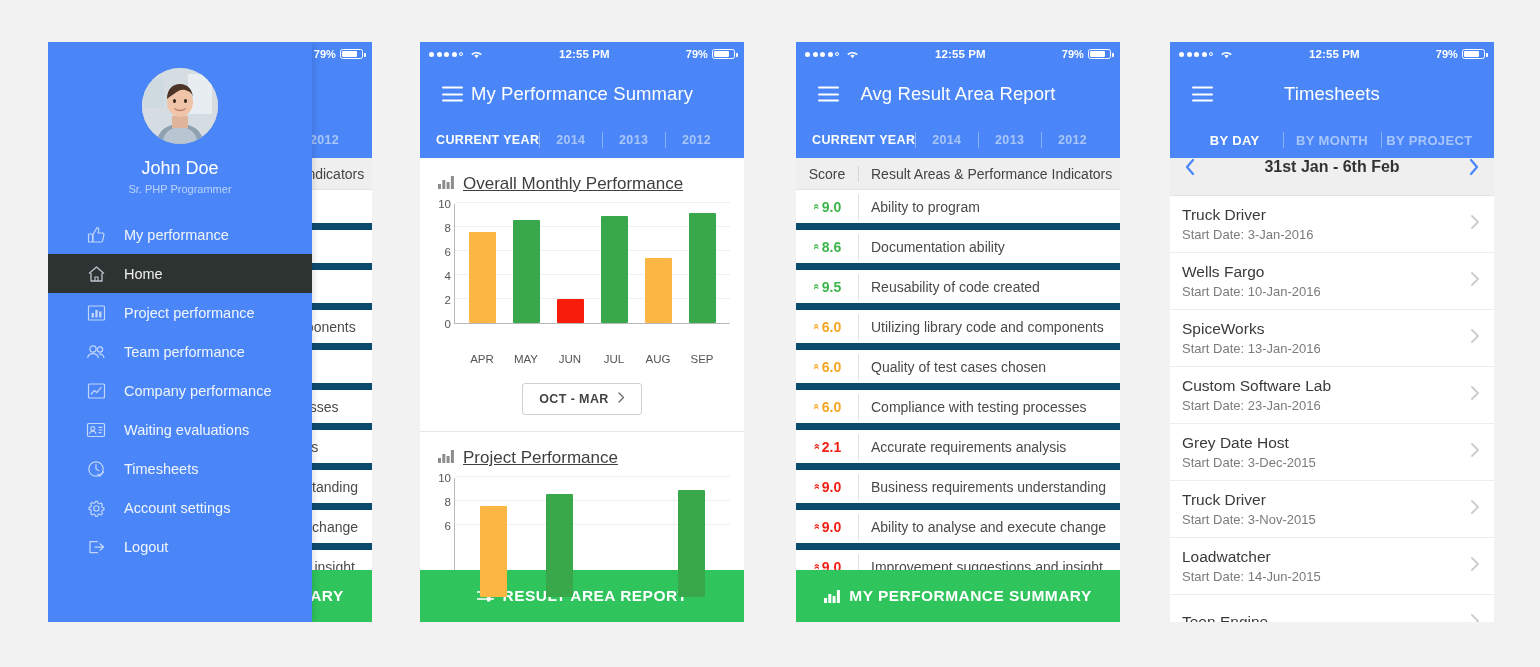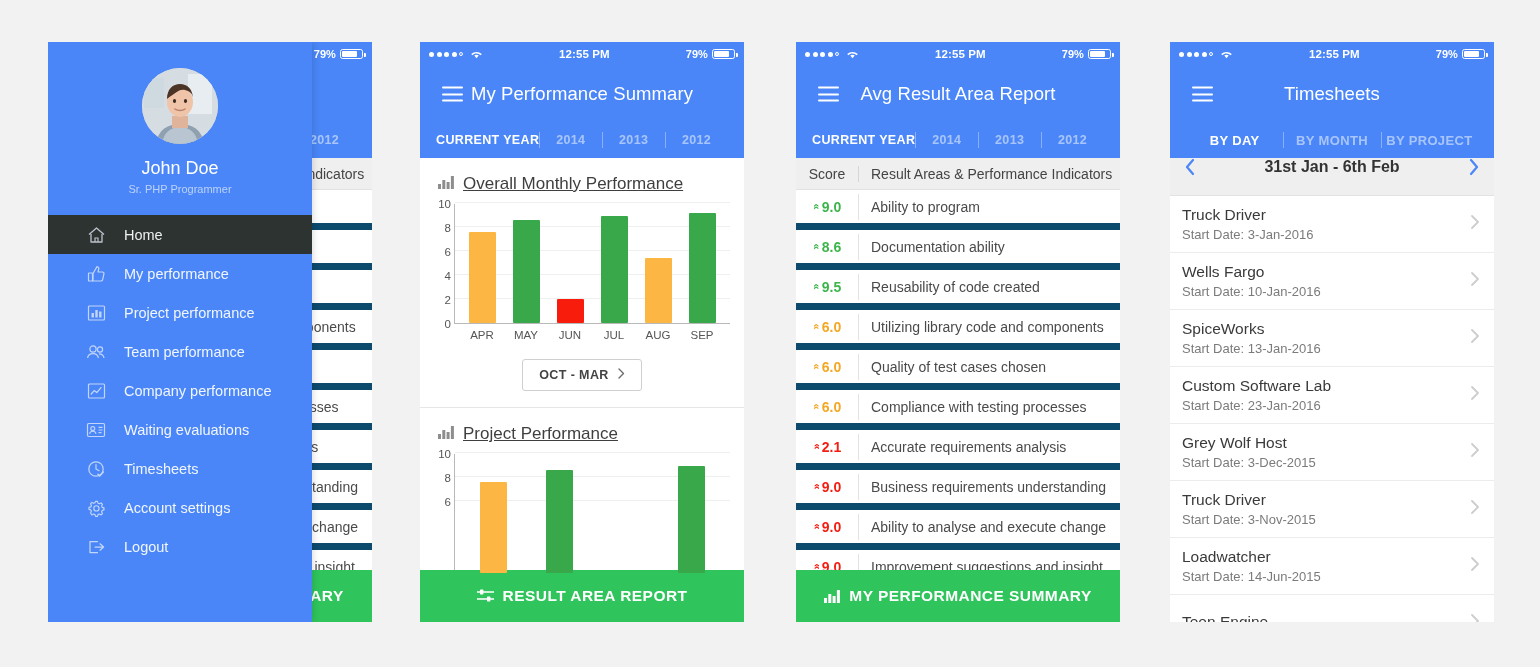--- a/index.html
+++ b/index.html
@@ -192,21 +192,21 @@
     border-top: 1px solid #efefef;
   }
   .bar {
     width: 27px;
     position: relative;
     z-index: 2;
     border-radius: 1px;
   }
   .xlabels {
     display: flex; justify-content: space-around;
-    margin-left: 26px; padding: 5px 6px 0 6px;
+    margin-left: 26px; padding: 5px 6px 0 6px; margin-top: 24px;
   }
   .xlabels span {
     width: 27px; text-align: center;
     font-size: 11.5px; color: #555;
   }
   .rangebtn-wrap { display: flex; justify-content: center; padding: 18px 0 16px; }
   .rangebtn {
     border: 1px solid #cfcfcf; border-radius: 3px; background: #fff;
     padding: 8px 16px; font-size: 12.5px; font-weight: bold;
     letter-spacing: .4px; color: #434343;
@@ -416,38 +416,38 @@
               <path d="M25 31c0-10 6-15 13-15s13 5 13 15c0-6-4-8-8-9-3.5-.9-6.5.6-9 2.4-3 2.2-5.5 3.6-9 6.6z" fill="#4b3326"></path>
               <ellipse cx="32.5" cy="33" rx="1.6" ry="1.9" fill="#3a2a20"></ellipse>
               <ellipse cx="43.5" cy="33" rx="1.6" ry="1.9" fill="#3a2a20"></ellipse>
               <path d="M33 41c2.5 2 7.5 2 10 0" stroke="#b9836a" stroke-width="1.6" fill="none" stroke-linecap="round"></path>
             </svg>
           </div>
           <div class="dname">John Doe</div>
           <div class="drole">Sr. PHP Programmer</div>
         </div>
         <div id="p1menu">
+            <div class="mitem">
+              <span class="micon">
+                <svg width="19" height="18" viewBox="0 0 19 18">
+                  <path d="M6 8.5 10 1.6c1.5.2 2 1.3 1.7 2.6L11 7h4.5c1 0 1.6.9 1.4 1.8l-1.3 6c-.2.8-.8 1.2-1.6 1.2H6z" stroke="#e4ecfb" stroke-width="1.2" fill="none" stroke-linejoin="round"></path>
+                  <rect x="1.5" y="8" width="4" height="8" stroke="#e4ecfb" stroke-width="1.2" fill="none" rx=".6"></rect>
+                </svg>
+              </span>
+              <span class="mlabel">My performance</span>
+            </div>
             <div class="mitem active">
               <span class="micon">
                 <svg width="19" height="18" viewBox="0 0 19 18">
                   <path d="M2 8.5 9.5 2 17 8.5" stroke="#e4ecfb" stroke-width="1.3" fill="none" stroke-linejoin="round"></path>
                   <path d="M4 8v8h11V8" stroke="#e4ecfb" stroke-width="1.3" fill="none" stroke-linejoin="round"></path>
                   <path d="M8 16v-4h3v4" stroke="#e4ecfb" stroke-width="1.2" fill="none"></path>
                 </svg>
               </span>
               <span class="mlabel">Home</span>
-            </div>
-            <div class="mitem">
-              <span class="micon">
-                <svg width="19" height="18" viewBox="0 0 19 18">
-                  <path d="M6 8.5 10 1.6c1.5.2 2 1.3 1.7 2.6L11 7h4.5c1 0 1.6.9 1.4 1.8l-1.3 6c-.2.8-.8 1.2-1.6 1.2H6z" stroke="#e4ecfb" stroke-width="1.2" fill="none" stroke-linejoin="round"></path>
-                  <rect x="1.5" y="8" width="4" height="8" stroke="#e4ecfb" stroke-width="1.2" fill="none" rx=".6"></rect>
-                </svg>
-              </span>
-              <span class="mlabel">My performance</span>
             </div>
             <div class="mitem">
               <span class="micon">
                 <svg width="19" height="18" viewBox="0 0 19 18">
                   <rect x="1.5" y="2" width="16" height="14" stroke="#e4ecfb" stroke-width="1.2" fill="none" rx="1"></rect>
                   <rect x="4.5" y="9" width="2.4" height="4.5" fill="#e4ecfb"></rect>
                   <rect x="8.3" y="6" width="2.4" height="7.5" fill="#e4ecfb"></rect>
                   <rect x="12.1" y="7.5" width="2.4" height="6" fill="#e4ecfb"></rect>
                 </svg>
               </span>
@@ -876,21 +876,21 @@
             <div class="tinfo">
               <div class="tname">Custom Software Lab</div>
               <div class="tdate">Start Date: 23-Jan-2016</div>
             </div>
             <span><svg width="10" height="16" viewBox="0 0 10 16">
                 <path d="M2 2l6 6-6 6" stroke="#cdcdcd" stroke-width="1.8" fill="none" stroke-linecap="round" stroke-linejoin="round"></path>
               </svg></span>
           </div>
           <div class="trow">
             <div class="tinfo">
-              <div class="tname">Grey Wolf Host</div>
+              <div class="tname">Grey Date Host</div>
               <div class="tdate">Start Date: 3-Dec-2015</div>
             </div>
             <span><svg width="10" height="16" viewBox="0 0 10 16">
                 <path d="M2 2l6 6-6 6" stroke="#cdcdcd" stroke-width="1.8" fill="none" stroke-linecap="round" stroke-linejoin="round"></path>
               </svg></span>
           </div>
           <div class="trow">
             <div class="tinfo">
               <div class="tname">Truck Driver</div>
               <div class="tdate">Start Date: 3-Nov-2015</div>

